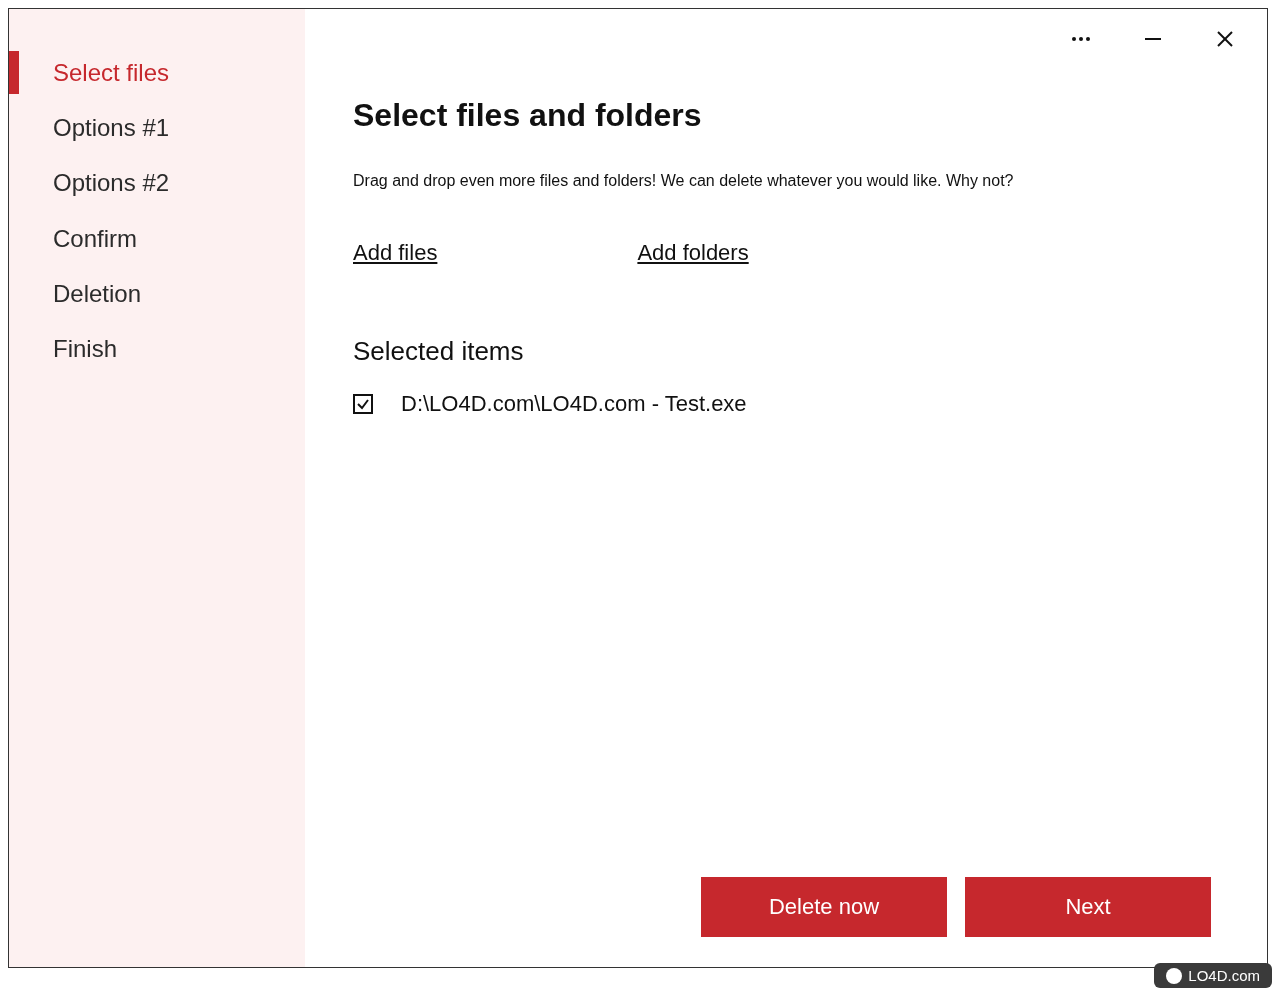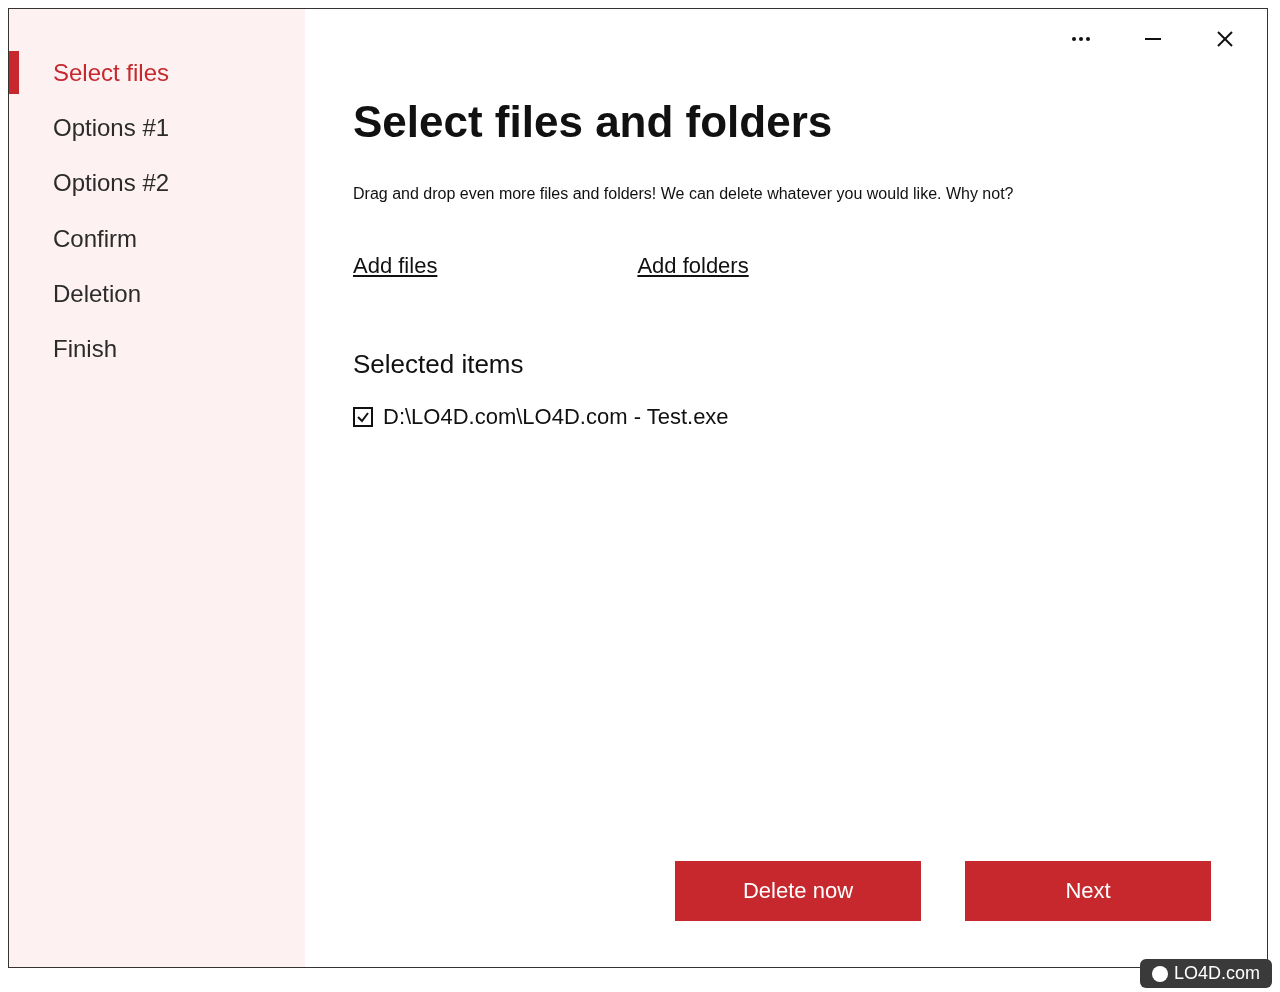--- a/index.html
+++ b/index.html
@@ -54,21 +54,21 @@
     padding-top: 10px;
   }
   .tb-btn {
     width: 44px; height: 40px;
     display: flex; align-items: center; justify-content: center;
     cursor: pointer;
     color: #111;
   }
   .tb-btn svg { display: block; }
   .page-title {
-    font-size: 44px;
+    font-size: 32px;
     font-weight: 600;
     color: #111;
     margin-bottom: 36px;
   }
   .desc {
     font-size: 16px;
     color: #111;
     line-height: 1.4;
     max-width: 820px;
     margin-bottom: 48px;
@@ -87,55 +87,55 @@
   }
   .section-title {
     font-size: 26px;
     font-weight: 400;
     color: #111;
     margin-bottom: 24px;
   }
   .item-row {
     display: flex;
     align-items: center;
-    gap: 10px;
+    gap: 28px;
     font-size: 22px;
     color: #111;
   }
   .chk {
     width: 20px; height: 20px;
     border: 2px solid #111;
     display: inline-flex; align-items: center; justify-content: center;
     cursor: pointer;
     flex-shrink: 0;
   }
   .chk svg { display: block; }
   .footer {
     position: absolute;
-    bottom: 46px; right: 56px;
-    display: flex;
-    gap: 44px;
+    bottom: 30px; right: 56px;
+    display: flex;
+    gap: 18px;
     padding-left: 22px;
   }
   .btn {
     min-width: 246px;
     height: 60px;
     background: #c6282d;
     color: #fff;
     font-size: 22px;
     display: flex; align-items: center; justify-content: center;
     cursor: pointer;
     border: none;
   }
   .watermark-badge {
     position: absolute;
     bottom: 4px; right: 8px;
     background: #3a3a3a;
     color: #fff;
-    font-size: 18px;
+    font-size: 15px;
     padding: 4px 12px;
     border-radius: 6px;
     display: flex; align-items: center; gap: 6px;
   }
   .watermark-badge .logo {
     width: 16px; height: 16px;
     background: #fff; border-radius: 50%;
     display: inline-block;
   }
 </style>

